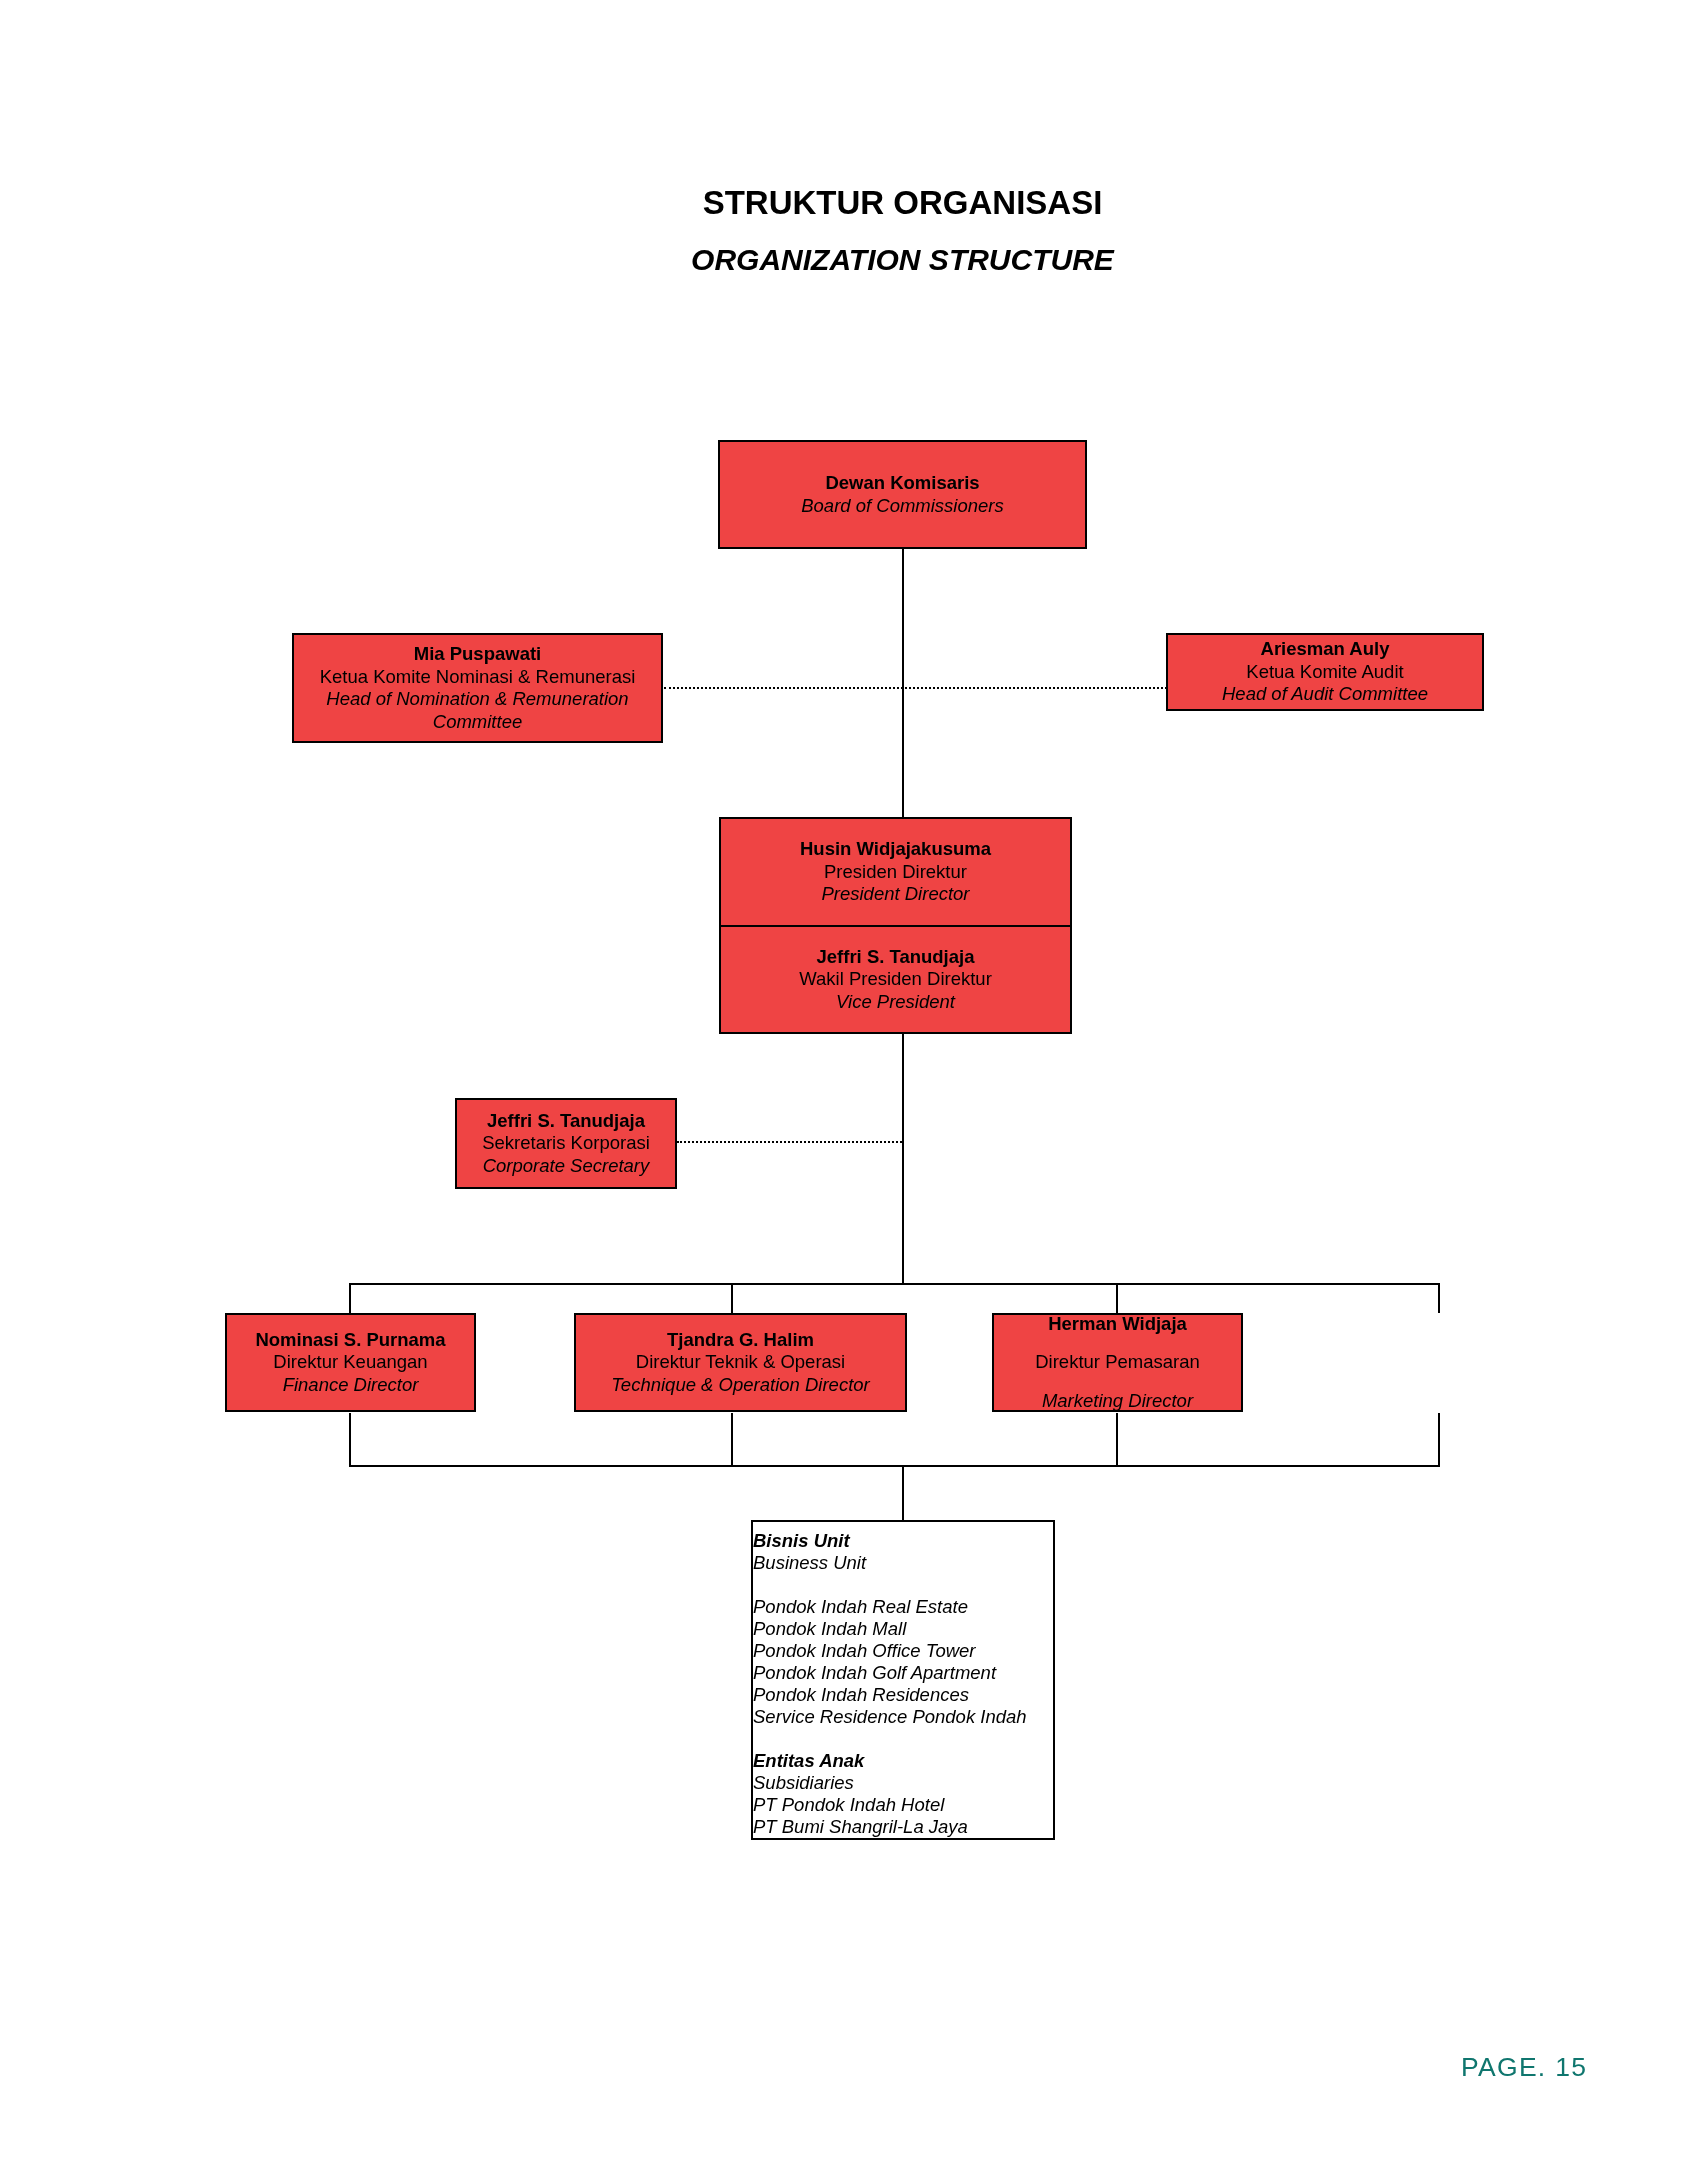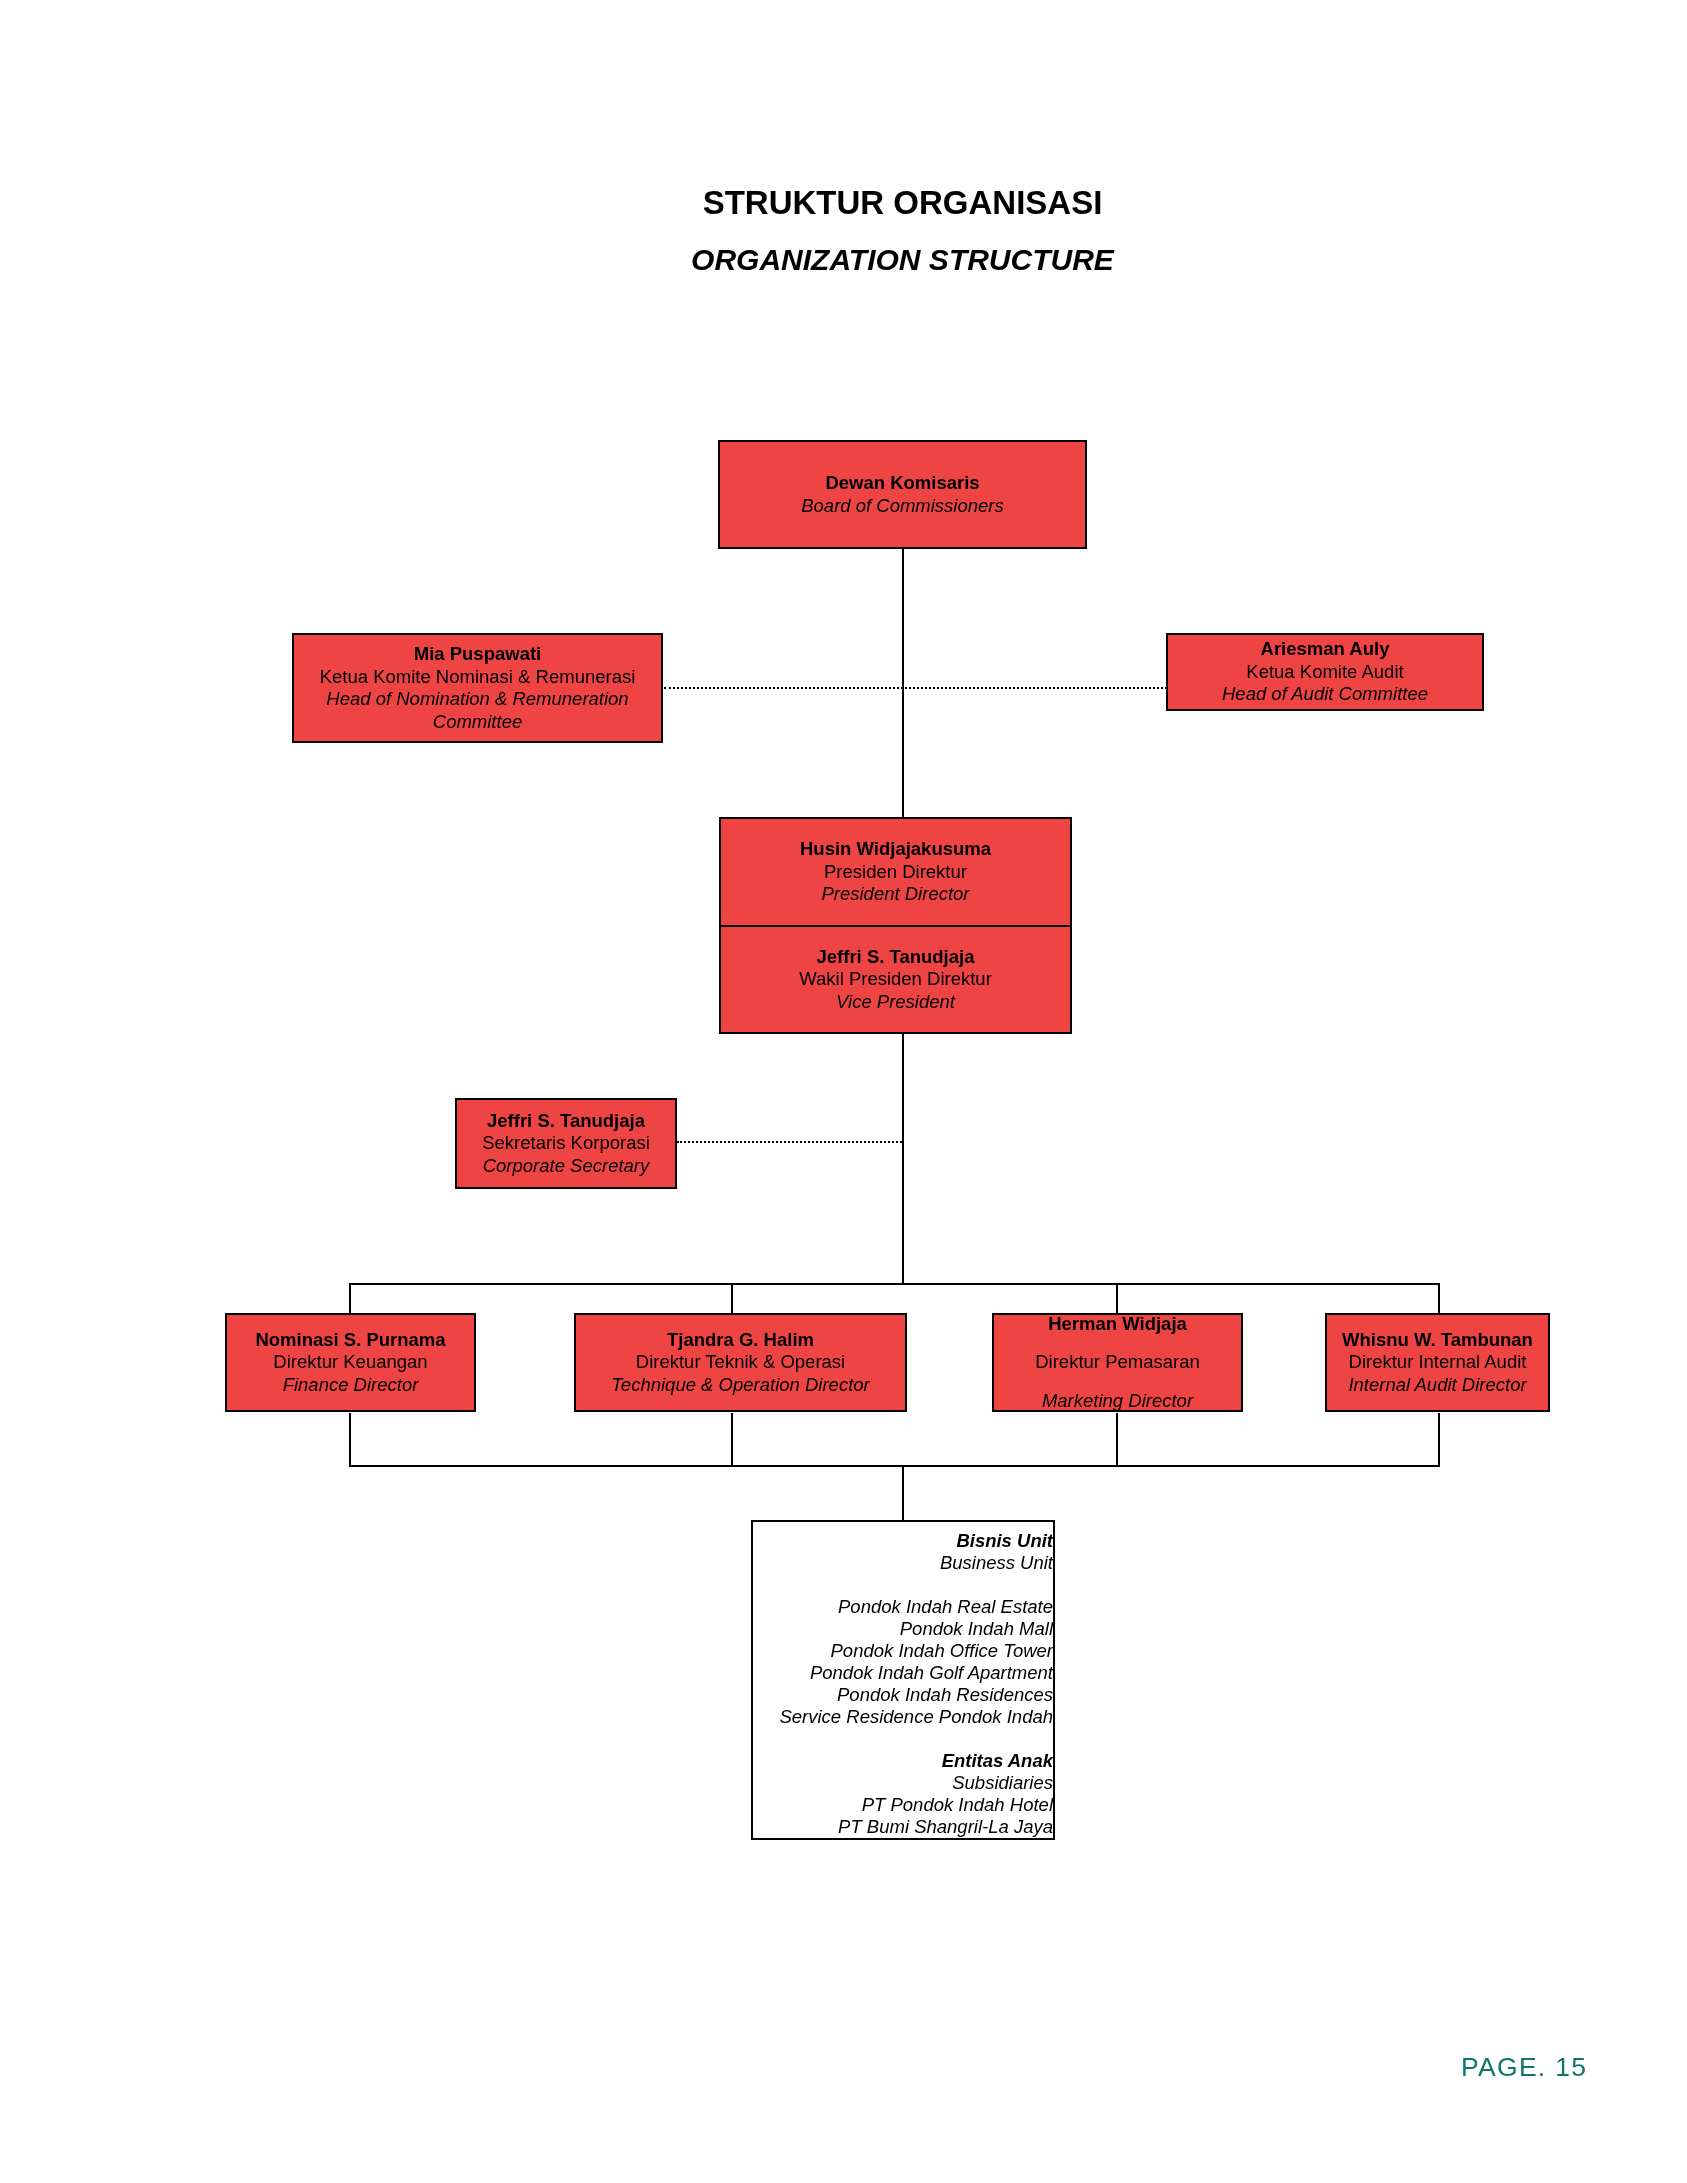--- a/index.html
+++ b/index.html
@@ -32,21 +32,21 @@
   }
   .node .nm { font-weight: 700; }
   .node .rid { font-weight: 400; }
   .node .ren { font-style: italic; }
 
   .bu-node {
     position: absolute;
     box-sizing: border-box;
     border: 2px solid #000000;
     background: #ffffff;
-    text-align: right;
+    text-align: left;
     font-size: 18.5px;
     line-height: 22px;
     font-style: italic;
     padding-top: 8px;
   }
   .bu-node .hd { font-weight: 700; }
   .spacer { height: 22px; }
 
   .vline { position: absolute; width: 2px; background: #000000; }
   .hline { position: absolute; height: 2px; background: #000000; }
@@ -133,25 +133,20 @@
     <div class="rid">Direktur Teknik &amp; Operasi</div>
     <div class="ren">Technique &amp; Operation Director</div>
   </div>
 
   <div class="node" style="left:992px; top:1313px; width:251px; height:99px;gap:16px;">
     <div class="nm">Herman Widjaja</div>
     <div class="rid">Direktur Pemasaran</div>
     <div class="ren">Marketing Director</div>
   </div>
 
-  <div class="node" style="left:1325px; top:1313px; width:225px; height:99px;">
-    <div class="nm">Whisnu W. Tambunan</div>
-    <div class="rid">Direktur Internal Audit</div>
-    <div class="ren">Internal Audit Director</div>
-  </div>
 
   <div class="bu-node" style="left:751px; top:1520px; width:304px; height:320px;">
     <div class="hd">Bisnis Unit</div>
     <div>Business Unit</div>
     <div class="spacer"></div>
     <div>Pondok Indah Real Estate</div>
     <div>Pondok Indah Mall</div>
     <div>Pondok Indah Office Tower</div>
     <div>Pondok Indah Golf Apartment</div>
     <div>Pondok Indah Residences</div>

